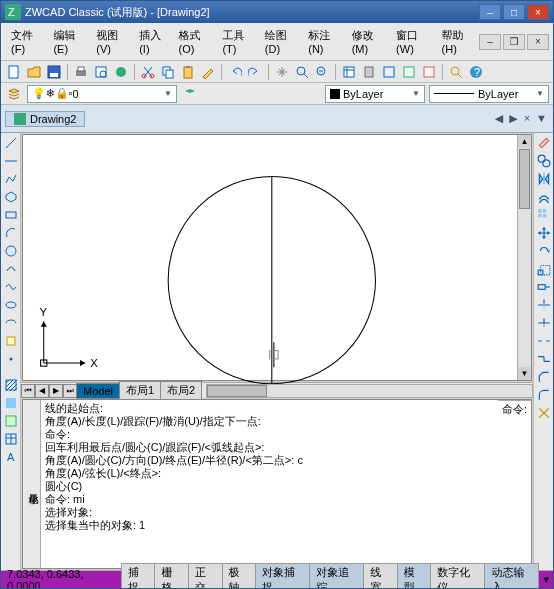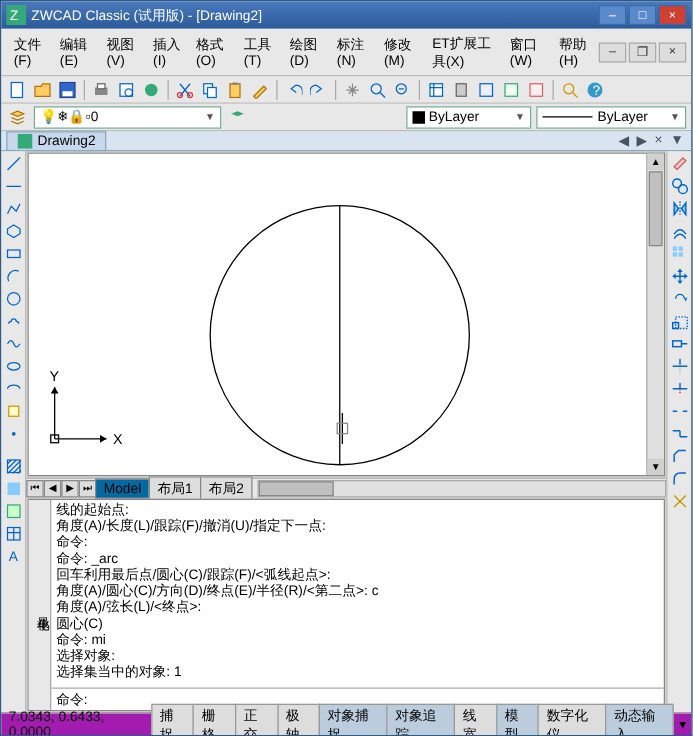--- a/index.html
+++ b/index.html
@@ -16,38 +16,38 @@
 .tbtn svg{width:14px;height:14px}
 .tsep{width:1px;height:16px;background:#aaa;margin:0 2px}
 .proprow{height:22px;background:#e8e8e8;display:flex;align-items:center;padding:0 4px;gap:4px;border-bottom:1px solid #bbb}
 .combo{height:18px;border:1px solid #7a9;background:#fff;display:flex;align-items:center;padding:0 4px;font-size:10px}
 .combo .arr{margin-left:auto;font-size:8px;color:#555}
 .main{flex:1;display:flex;min-height:0}
 .vtool{width:20px;background:#e8e8e8;display:flex;flex-direction:column;align-items:center;padding:2px 0;gap:2px;border-right:1px solid #bbb}
 .vtool .tbtn{width:16px;height:16px}
 .vtool .tbtn svg{width:12px;height:12px}
 .center{flex:1;display:flex;flex-direction:column;min-width:0}
-.doctab{height:16px;background:#d8e4f0;display:flex;align-items:center;padding:0 4px;border-bottom:1px solid #8ab}
+.doctab{height:28px;background:#d8e4f0;display:flex;align-items:center;padding:0 4px;border-bottom:1px solid #8ab}
 .doctab .tab{background:#c8d8ec;border:1px solid #8ab;padding:1px 8px;display:flex;align-items:center;gap:4px;font-size:10px}
 .doctab-right{margin-left:auto;display:flex;gap:2px;font-size:9px;color:#456}
 .doctab-right span{cursor:pointer;padding:0 2px}
 .canvas-wrap{flex:1;position:relative;background:#fff;border:1px solid #888;margin:1px;min-height:0}
 .canvas{position:absolute;inset:0}
 .vscroll{position:absolute;right:0;top:0;bottom:0;width:14px;background:#e0e0e0;border-left:1px solid #aaa}
 .vscroll .thumb{position:absolute;left:1px;right:1px;top:14px;height:60px;background:#c0c0c0;border:1px solid #888}
 .vscroll .ab{position:absolute;left:0;right:0;height:13px;background:#d0d0d0;display:flex;align-items:center;justify-content:center;font-size:8px}
 .layouttabs{height:16px;background:#e8e8e8;display:flex;align-items:center;font-size:10px;border-top:1px solid #aaa}
 .ltbtn{width:14px;height:14px;border:1px solid #888;background:#ddd;display:flex;align-items:center;justify-content:center;font-size:8px;cursor:pointer}
 .ltab{padding:1px 6px;background:#0369a1;border:1px solid #888;margin-left:-1px;cursor:pointer}
 .ltab.inactive{background:#ddd}
 .hscroll{flex:1;height:14px;background:#e0e0e0;margin-left:4px;position:relative;border:1px solid #aaa}
 .hscroll .thumb{position:absolute;top:0;bottom:0;left:0;width:60px;background:#c0c0c0;border:1px solid #888}
 .cmdwin{height:170px;background:#fff;border:1px solid #888;margin:1px;display:flex;font-size:11px;font-family:"SimSun",monospace}
 .cmdside{width:18px;background:#e8e8e8;writing-mode:vertical-rl;text-align:center;font-size:10px;border-right:1px solid #aaa;padding-top:4px}
-.cmdbody{flex:1;display:flex;flex-direction:column;min-width:0}
+.cmdbody{flex:1;display:flex;flex-direction:row;min-width:0}
 .cmdlog{flex:1;overflow:hidden;padding:2px 4px;line-height:13px;color:#000}
 .cmdlog div{white-space:nowrap}
 .cmdin{height:18px;border-top:1px solid #aaa;padding:1px 4px;display:flex;align-items:center}
 .statusbar{height:18px;background:#a21caf;display:flex;align-items:center;border-top:1px solid #aaa;font-size:10px}
 .sbtn{padding:1px 6px;border:1px solid #999;background:#ddd;margin-left:-1px;cursor:pointer}
 .sbtn.active{background:#bcd}
 .coord{padding:0 6px;border-right:1px solid #999;min-width:120px}
 .rtool{width:20px;background:#e8e8e8;display:flex;flex-direction:column;align-items:center;padding:2px 0;gap:2px;border-left:1px solid #bbb}
 .rtool .tbtn{width:16px;height:16px}
 </style>
@@ -70,21 +70,20 @@
 <div class="menubar">
   <span class="menu-item">文件(F)</span>
   <span class="menu-item">编辑(E)</span>
   <span class="menu-item">视图(V)</span>
   <span class="menu-item">插入(I)</span>
   <span class="menu-item">格式(O)</span>
   <span class="menu-item">工具(T)</span>
   <span class="menu-item">绘图(D)</span>
   <span class="menu-item">标注(N)</span>
   <span class="menu-item">修改(M)</span>
-  <span class="menu-item">ET扩展工具(X)</span>
   <span class="menu-item">窗口(W)</span>
   <span class="menu-item">帮助(H)</span>
   <div style="margin-left:auto;display:flex;gap:2px">
     <div class="winbtn" style="background:#ddd;color:#333;border-color:#aaa">–</div>
     <div class="winbtn" style="background:#ddd;color:#333;border-color:#aaa">❐</div>
     <div class="winbtn" style="background:#ddd;color:#333;border-color:#aaa">×</div>
   </div>
 </div>
 
 <div class="toolbar">
@@ -395,21 +394,20 @@
           <div class="thumb"></div>
         </div>
     </div>
     <div class="cmdwin">
       <div class="cmdside">最小化</div>
       <div class="cmdbody">
         <div class="cmdlog" id="cmdlog">
             <div>线的起始点:</div>
             <div>角度(A)/长度(L)/跟踪(F)/撤消(U)/指定下一点:</div>
             <div>命令:</div>
-            <div>命令: _arc</div>
             <div>回车利用最后点/圆心(C)/跟踪(F)/&lt;弧线起点&gt;:</div>
             <div>角度(A)/圆心(C)/方向(D)/终点(E)/半径(R)/&lt;第二点&gt;: c</div>
             <div>角度(A)/弦长(L)/&lt;终点&gt;:</div>
             <div>圆心(C)</div>
             <div>命令: mi</div>
             <div>选择对象:</div>
             <div>选择集当中的对象: 1</div>
           </div>
         <div class="cmdin">
             <span>命令:</span>

